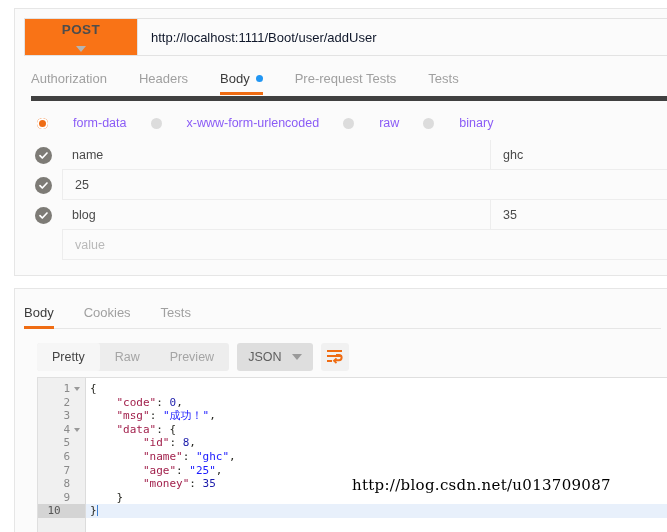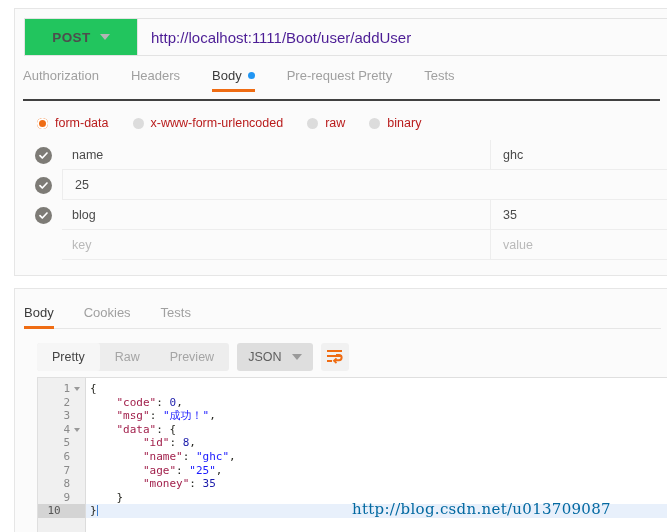--- a/index.html
+++ b/index.html
@@ -34,22 +34,23 @@
     background: #f4f4f4;
     border: 1px solid #e3e3e3;
   }
   .method-box {
     width: 113px;
     display: flex;
     align-items: center;
     justify-content: center;
     gap: 9px;
     border-right: 1px solid #e3e3e3;
-    background: #22c55e;
-    cursor: pointer;
+    background: #f97316;
+    cursor: pointer;
+    flex-direction: column;
   }
   .method-label {
     font-size: 13.5px;
     font-weight: bold;
     color: #4d4d4d;
     letter-spacing: .4px;
   }
   .chev {
     width: 0; height: 0;
     border-left: 5px solid transparent;
@@ -57,32 +58,32 @@
     border-top: 6px solid #b4b4b4;
   }
   .url-box {
     flex: 1;
     display: flex;
     align-items: center;
     padding-left: 13px;
     background: #fbfbfb;
   }
   .url-text {
-    font-size: 15px;
-    color: #4c1d95;
+    font-size: 13px;
+    color: #0f172a;
   }
 
   
   .req-tabs {
     display: flex;
-    align-items: flex-start;
+    align-items: center;
     height: 33px;
-    margin-left: 8px;
+    margin-left: 16px;
     margin-top: 12px;
-    border-bottom: 2px solid #404040;
+    border-bottom: 5px solid #404040;
     width: 637px;
   }
   .req-tab {
     position: relative;
     padding: 0 0 8px 0;
     margin-right: 32px;
     font-size: 13px;
     color: #a0a0a0;
     cursor: pointer;
     display: flex;
@@ -107,25 +108,25 @@
 
   
   .radio-row {
     display: flex;
     align-items: center;
     margin: 15px 0 0 22px;
   }
   .radio-item {
     display: flex;
     align-items: center;
-    gap: 7px;
+    gap: 25px;
     margin-right: 24px;
     cursor: pointer;
     font-size: 12.5px;
-    color: #b91c1c;
+    color: #8b5cf6;
   }
   .radio-dot {
     width: 11px; height: 11px;
     border-radius: 50%;
     background: #dcdcdc;
     display: inline-block;
     flex: none;
   }
   .radio-dot.checked {
     background: #ef6c13;
@@ -336,24 +337,24 @@
   .caret {
     display: inline-block;
     width: 1px;
     height: 11px;
     background: #3d7fd0;
     vertical-align: -2px;
   }
 
   .watermark {
     position: absolute;
-    left: 352px; top: 500px;
+    left: 352px; top: 476px;
     font-family: "DejaVu Serif", serif;
     font-size: 15px;
-    color: #0369a1;
+    color: #000000;
     letter-spacing: .3px;
     white-space: nowrap;
     pointer-events: none;
   }
 </style>
 </head>
 <body>
 
 <div class="app">
 
@@ -374,21 +375,21 @@
           <span>Authorization</span>
         </div>
         <div class="req-tab">
           <span>Headers</span>
         </div>
         <div class="req-tab active">
           <span>Body</span>
           <span class="blue-dot"></span>
         </div>
         <div class="req-tab">
-          <span>Pre-request Pretty</span>
+          <span>Pre-request Tests</span>
         </div>
         <div class="req-tab">
           <span>Tests</span>
         </div>
       </div>
 
     <div class="radio-row" id="body-type-radios">
         <div class="radio-item">
           <span class="radio-dot checked"></span>
           <span>form-data</span>
@@ -435,21 +436,20 @@
               <svg width="11" height="11" viewBox="0 0 11 11">
                 <path d="M2 5.6 L4.3 8 L9 3" stroke="#ffffff" stroke-width="1.7" fill="none" stroke-linecap="round" stroke-linejoin="round"></path>
               </svg>
             </div>
           </div>
           <div class="kv-key">blog</div>
           <div class="kv-val">35</div>
         </div>
         <div class="kv-row">
           <div class="kv-check"></div>
-          <div class="kv-key placeholder">key</div>
           <div class="kv-val placeholder">value</div>
         </div>
       </div>
   </div>
 
   <div class="response-panel">
 
     <div class="res-tabs" id="res-tabs">
         <div class="res-tab active"><span>Body</span></div>
         <div class="res-tab"><span>Cookies</span></div>

